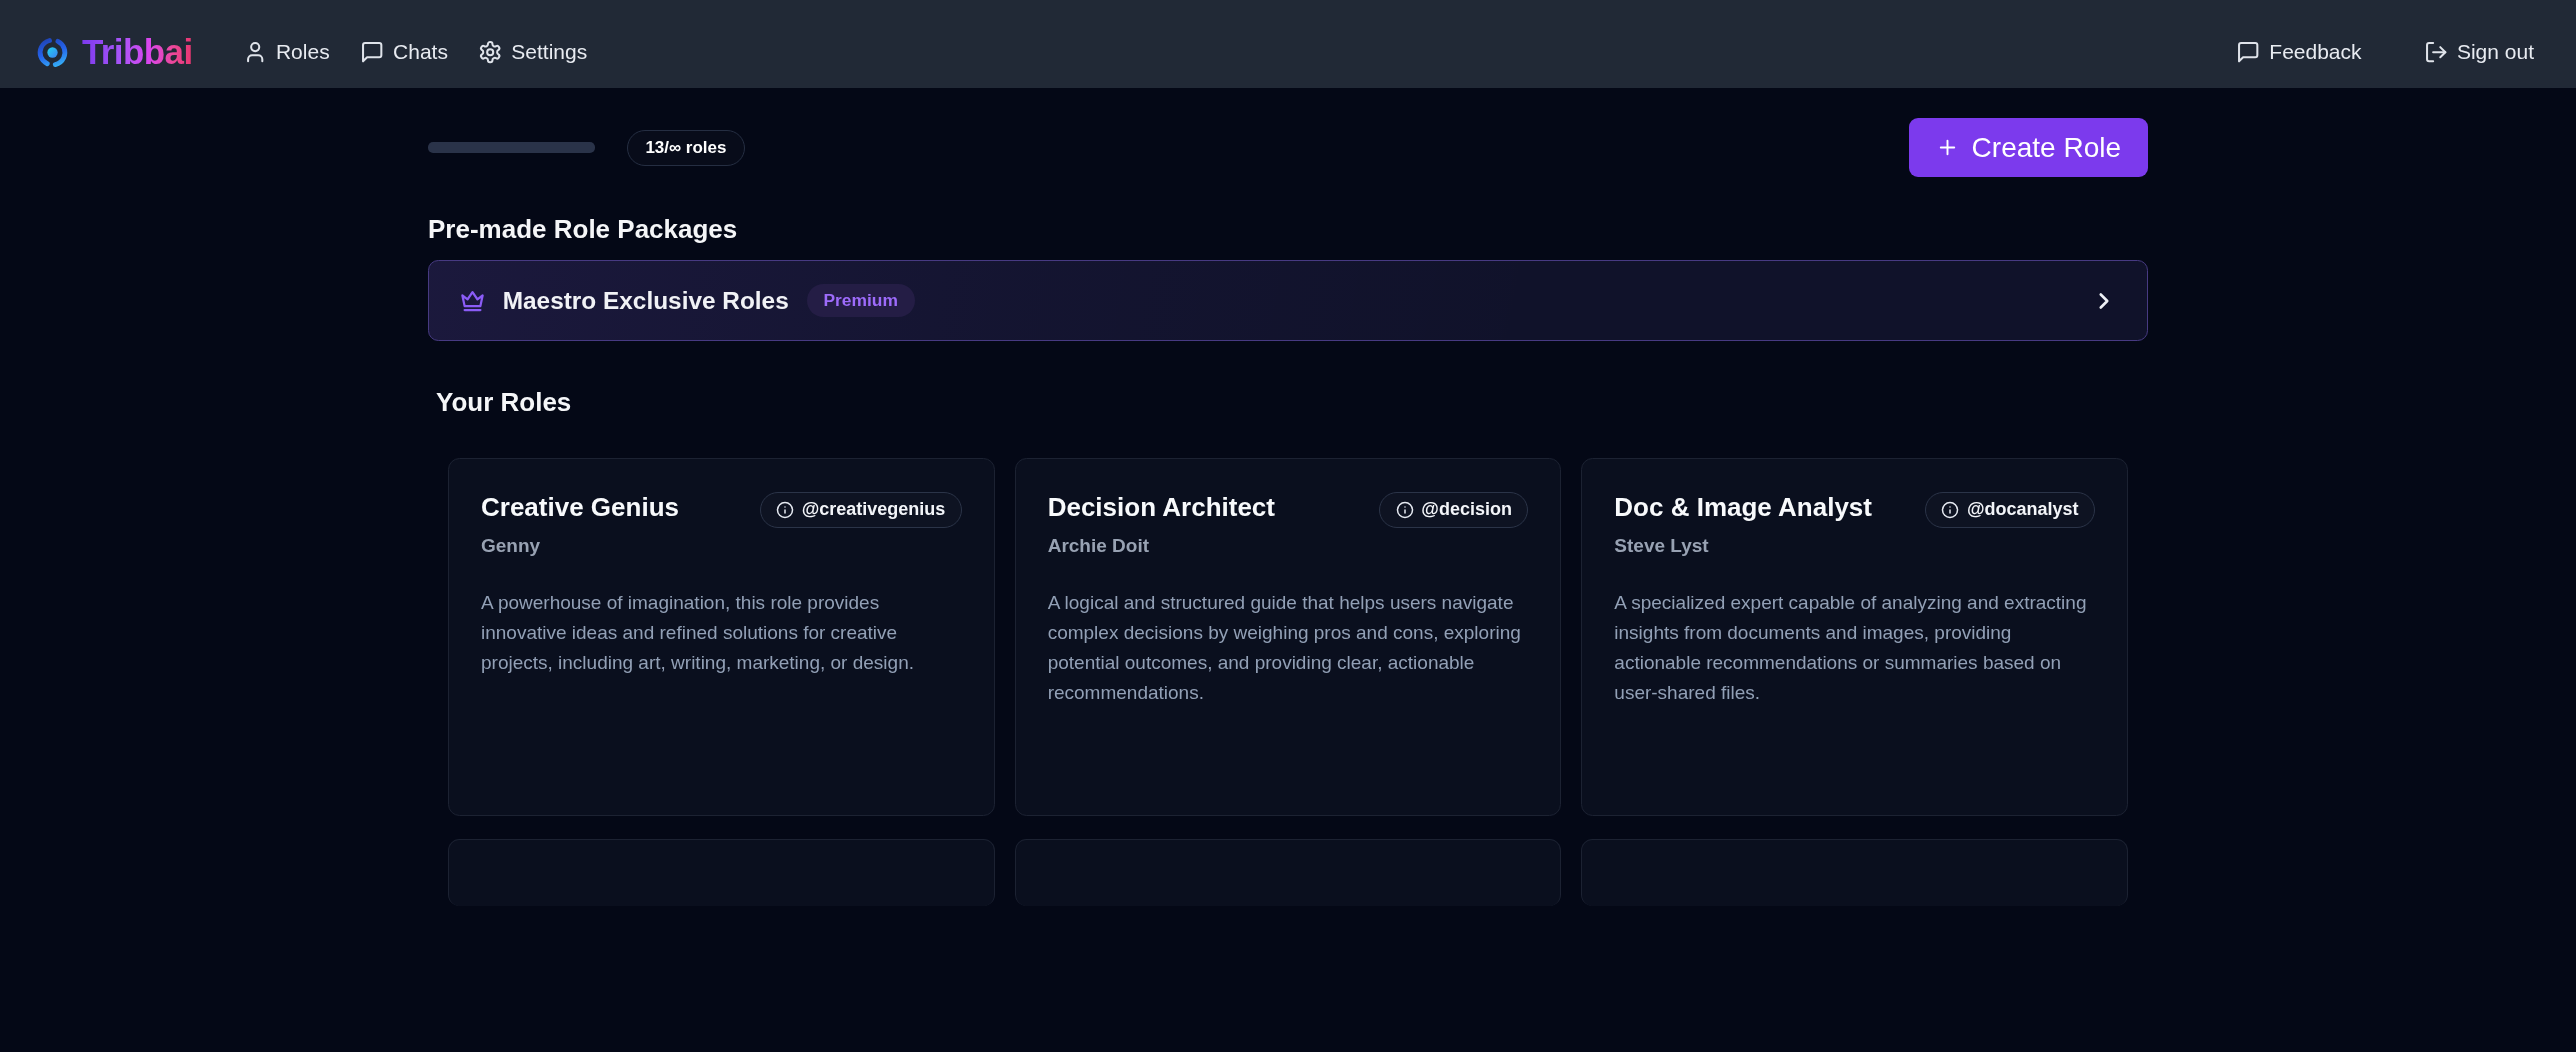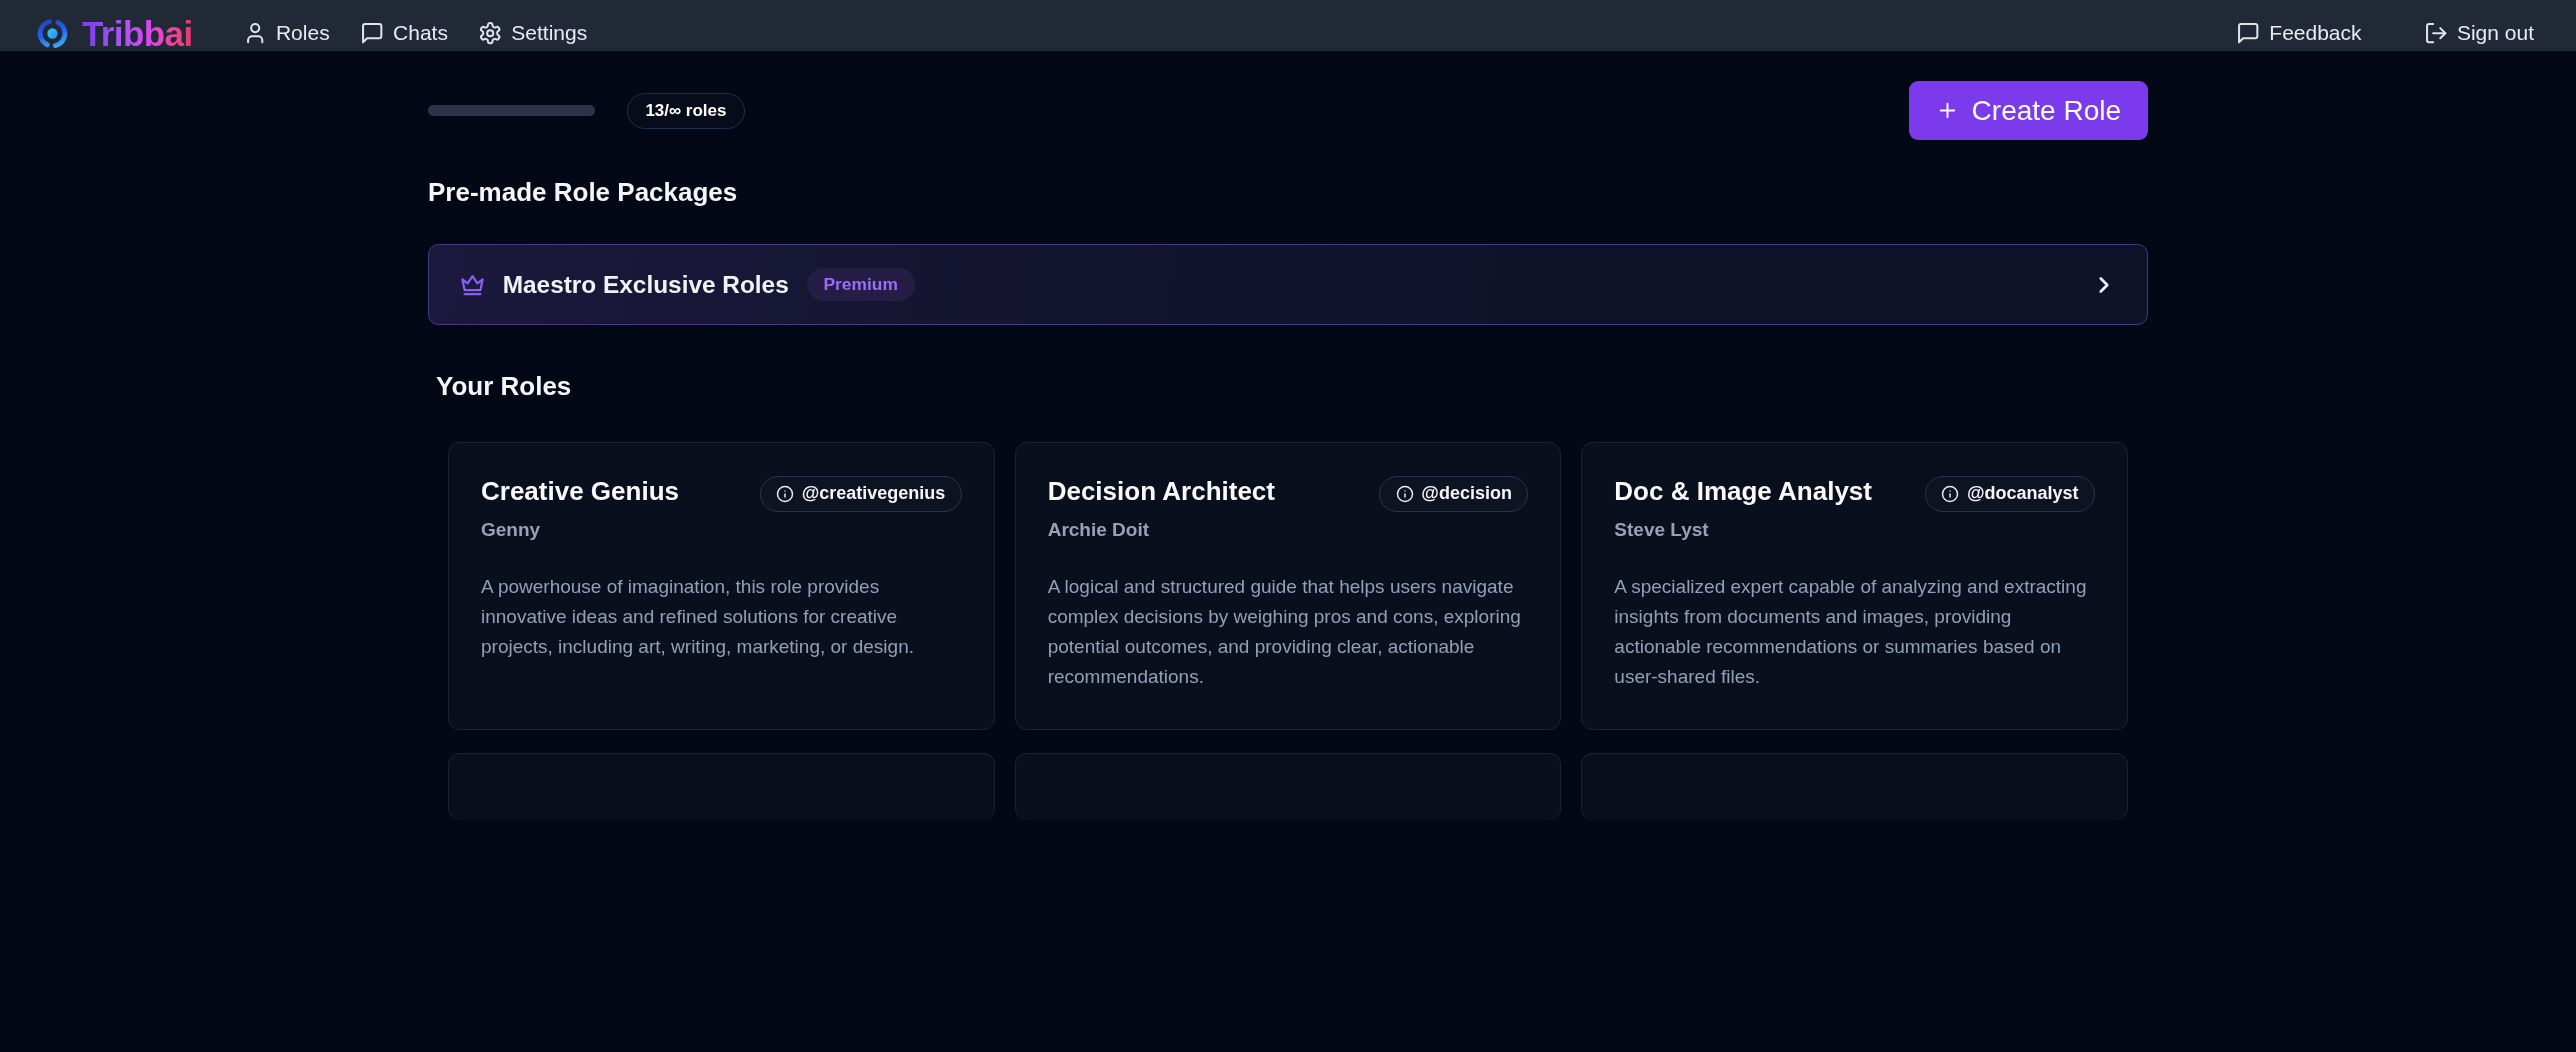--- a/index.html
+++ b/index.html
@@ -6,21 +6,21 @@
   html,body { width:2576px; height:1053px; overflow:hidden; }
   body {
     background:#040816;
     font-family:"Liberation Sans","DejaVu Sans",sans-serif;
     color:#f2f4f8;
   }
   svg { display:block; }
 
   
   .navbar {
-    height:51px; background:#212936;
+    height:88px; background:#212936;
     display:flex; align-items:center;
     padding:16px 42px 0 36px;
   }
   .brand { display:flex; align-items:center; gap:13px; cursor:pointer; }
   .brand-icon { width:33px; height:33px; }
   .brand-name {
     font-size:35px; font-weight:700; letter-spacing:-0.6px;
     background:linear-gradient(90deg,#7c3aed 0%,#a855f7 35%,#d946ef 60%,#ec4899 82%,#e8346d 100%);
     -webkit-background-clip:text; background-clip:text;
     -webkit-text-fill-color:transparent; color:transparent;
@@ -50,21 +50,21 @@
     background:#7c3aed; color:#ffffff;
     display:flex; align-items:center; gap:13px;
     font-size:28px; font-weight:500; font-family:inherit; cursor:pointer;
   }
   .create-role-btn svg { width:23px; height:23px; stroke:#ffffff; }
 
   .section-title { margin-top:37px; font-size:26px; font-weight:700; color:#f5f6f8; line-height:31px; }
   .section-title.roles { margin-top:46px;margin-left:8px; }
 
   
-  .packages { margin-top:36px; }
+  .packages { margin-top:15px; }
   .package-row {
     height:81px; border-radius:10.3px; margin-bottom:20px;
     background:#10141f; border:1.3px solid #1f2535;
     display:flex; align-items:center; padding:0 30px;
     cursor:pointer;
   }
   .package-row.premium {
     background:linear-gradient(100deg,rgba(139,92,246,0.09) 0%,rgba(139,92,246,0.03) 35%,rgba(139,92,246,0.0) 65%),#10122a;
     border:1.3px solid #473a82;
   }
@@ -75,21 +75,21 @@
     background:#241d45; color:#9d6bfa; font-size:17.4px; font-weight:700;text-align:center;
   }
   .row-chevron { margin-left:auto; width:26px; height:26px; stroke:#eef1f6; }
 
   
   .roles-grid {
     margin-top:40px; padding:0 20px;
     display:grid; grid-template-columns:repeat(3,1fr); gap:20px;
   }
   .role-card {
-    height:288px; border-radius:11.6px;
+    height:358px; border-radius:11.6px;
     background:#0a0f1e; border:1.3px solid #1c2232;
     padding:33px 32px; cursor:pointer;
   }
   .card-head { display:flex; align-items:flex-start; justify-content:space-between; }
   .role-title { font-size:26px; font-weight:700; color:#f8fafc; line-height:31px; }
   .handle-badge {
     display:flex; align-items:center; gap:7.7px;
     padding:6.4px 15.4px; border-radius:642px;
     border:1.3px solid #2b3448; background:rgba(255,255,255,0.02);
     white-space:nowrap; cursor:pointer;

